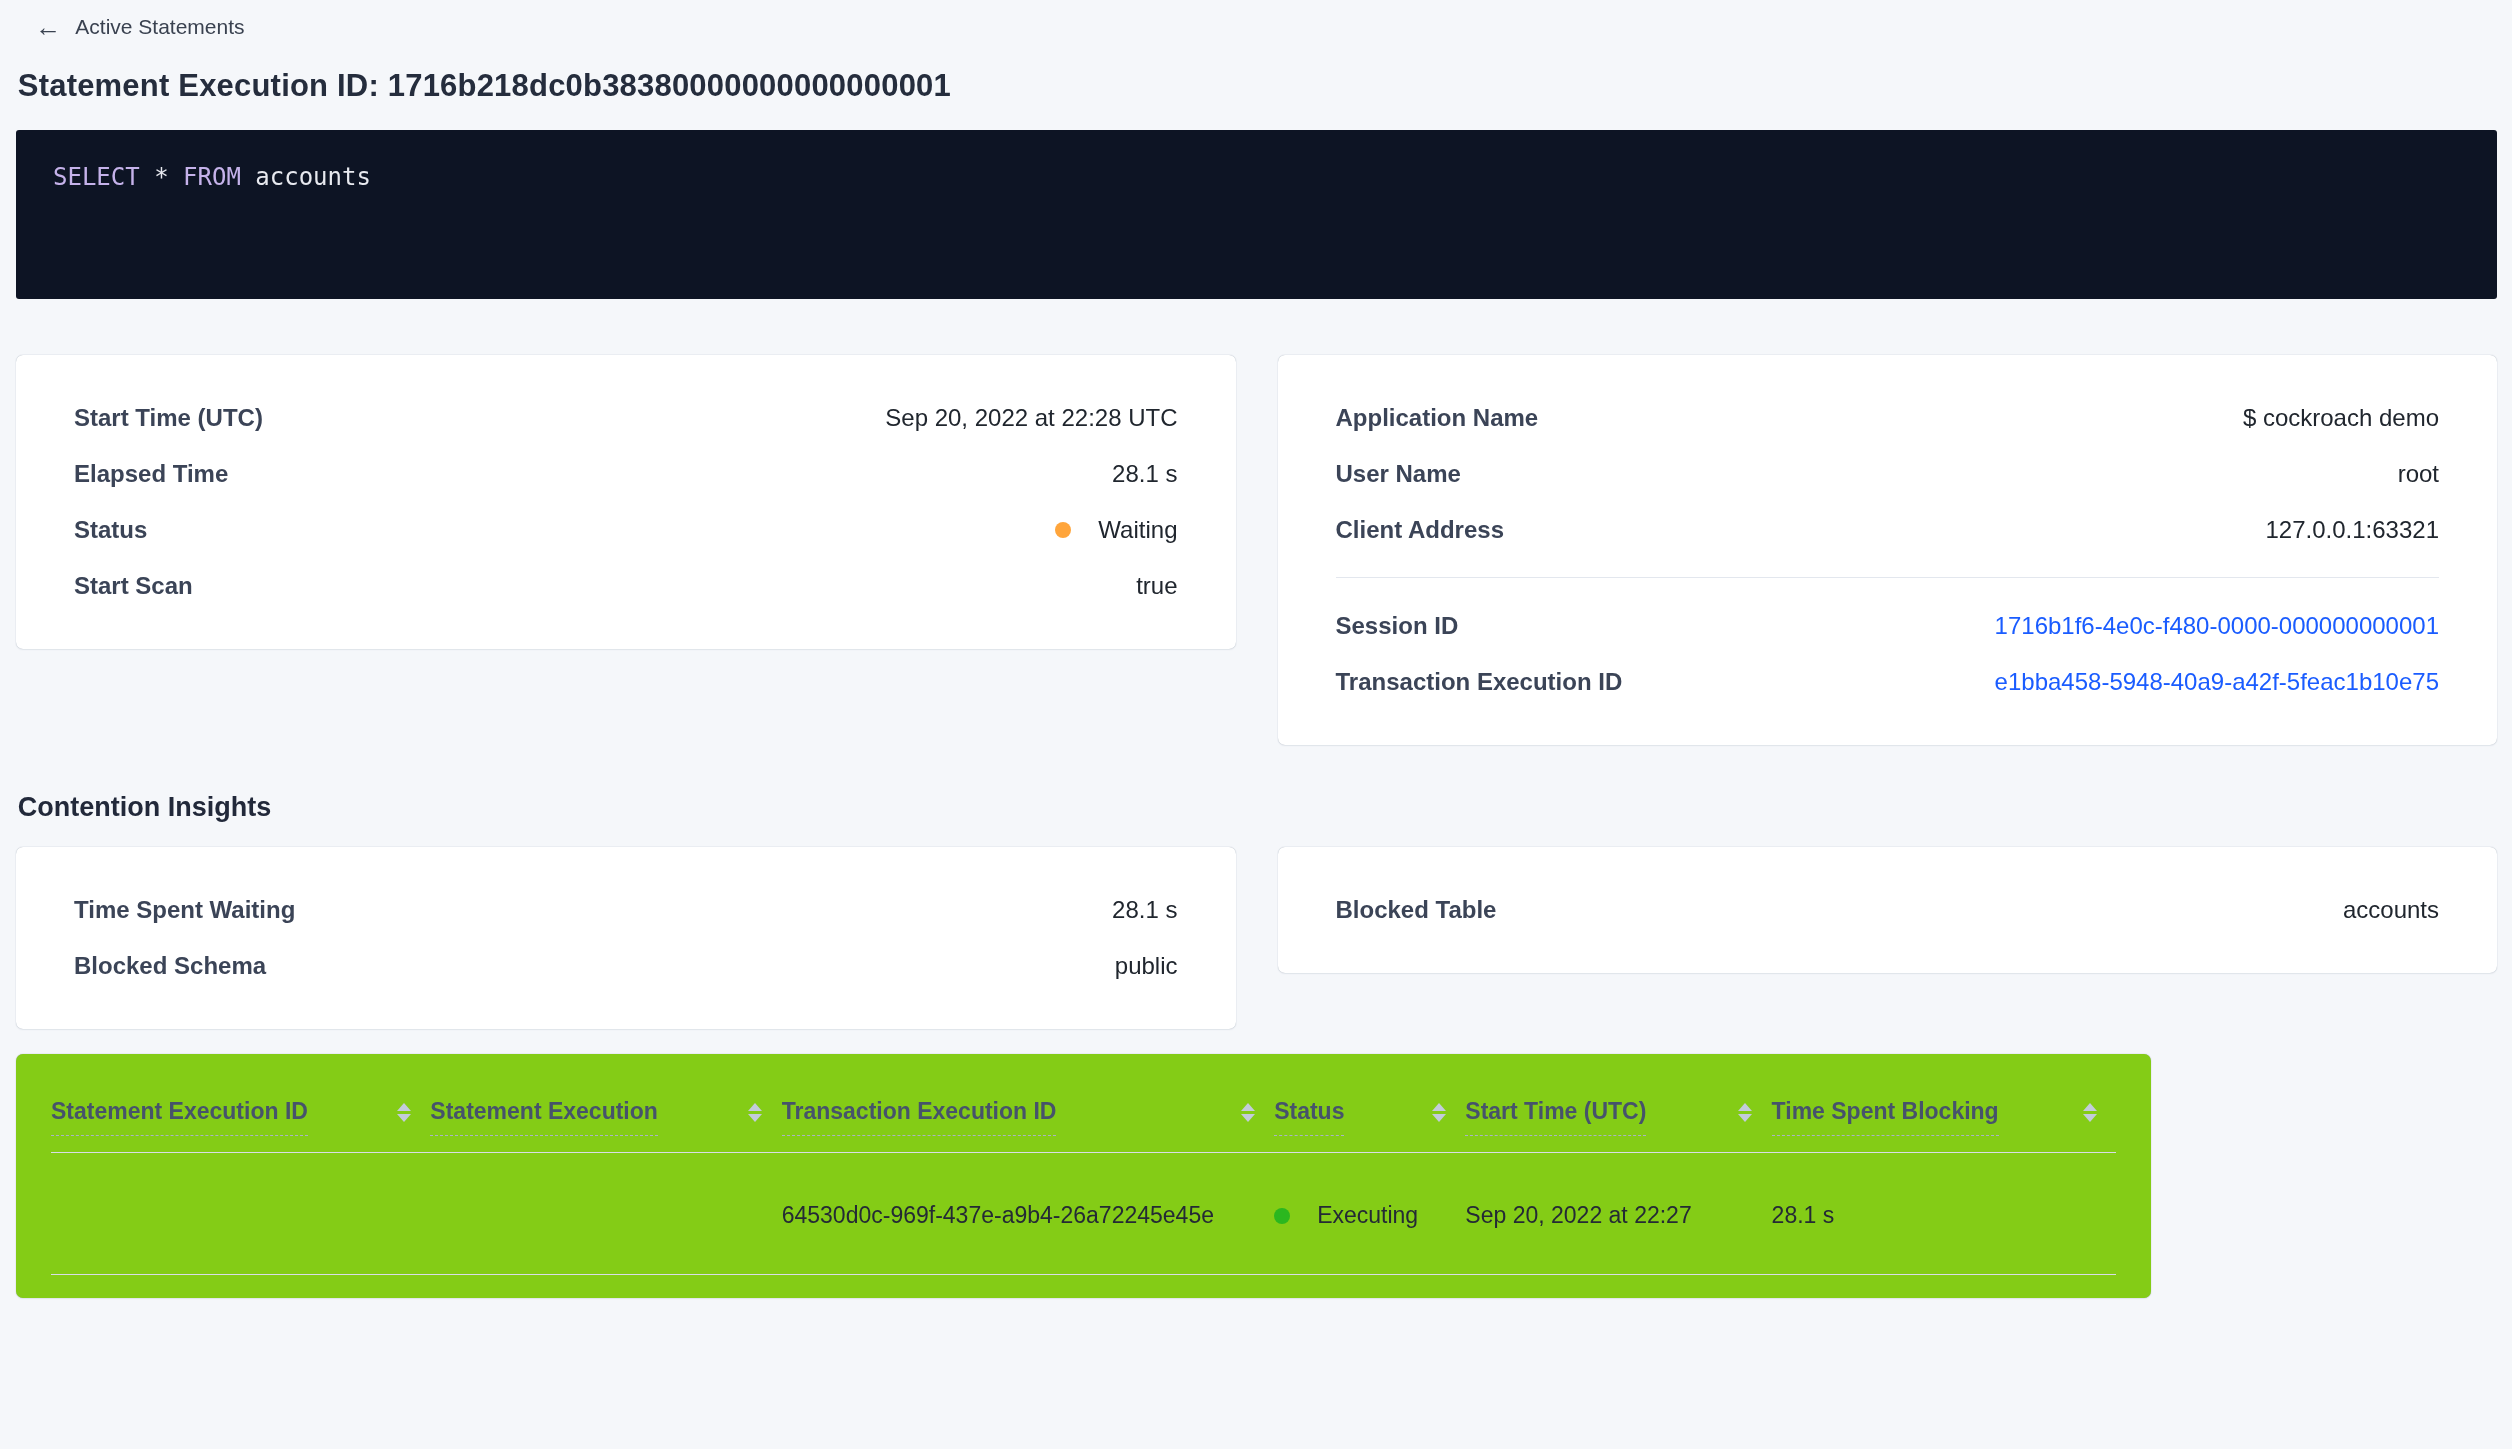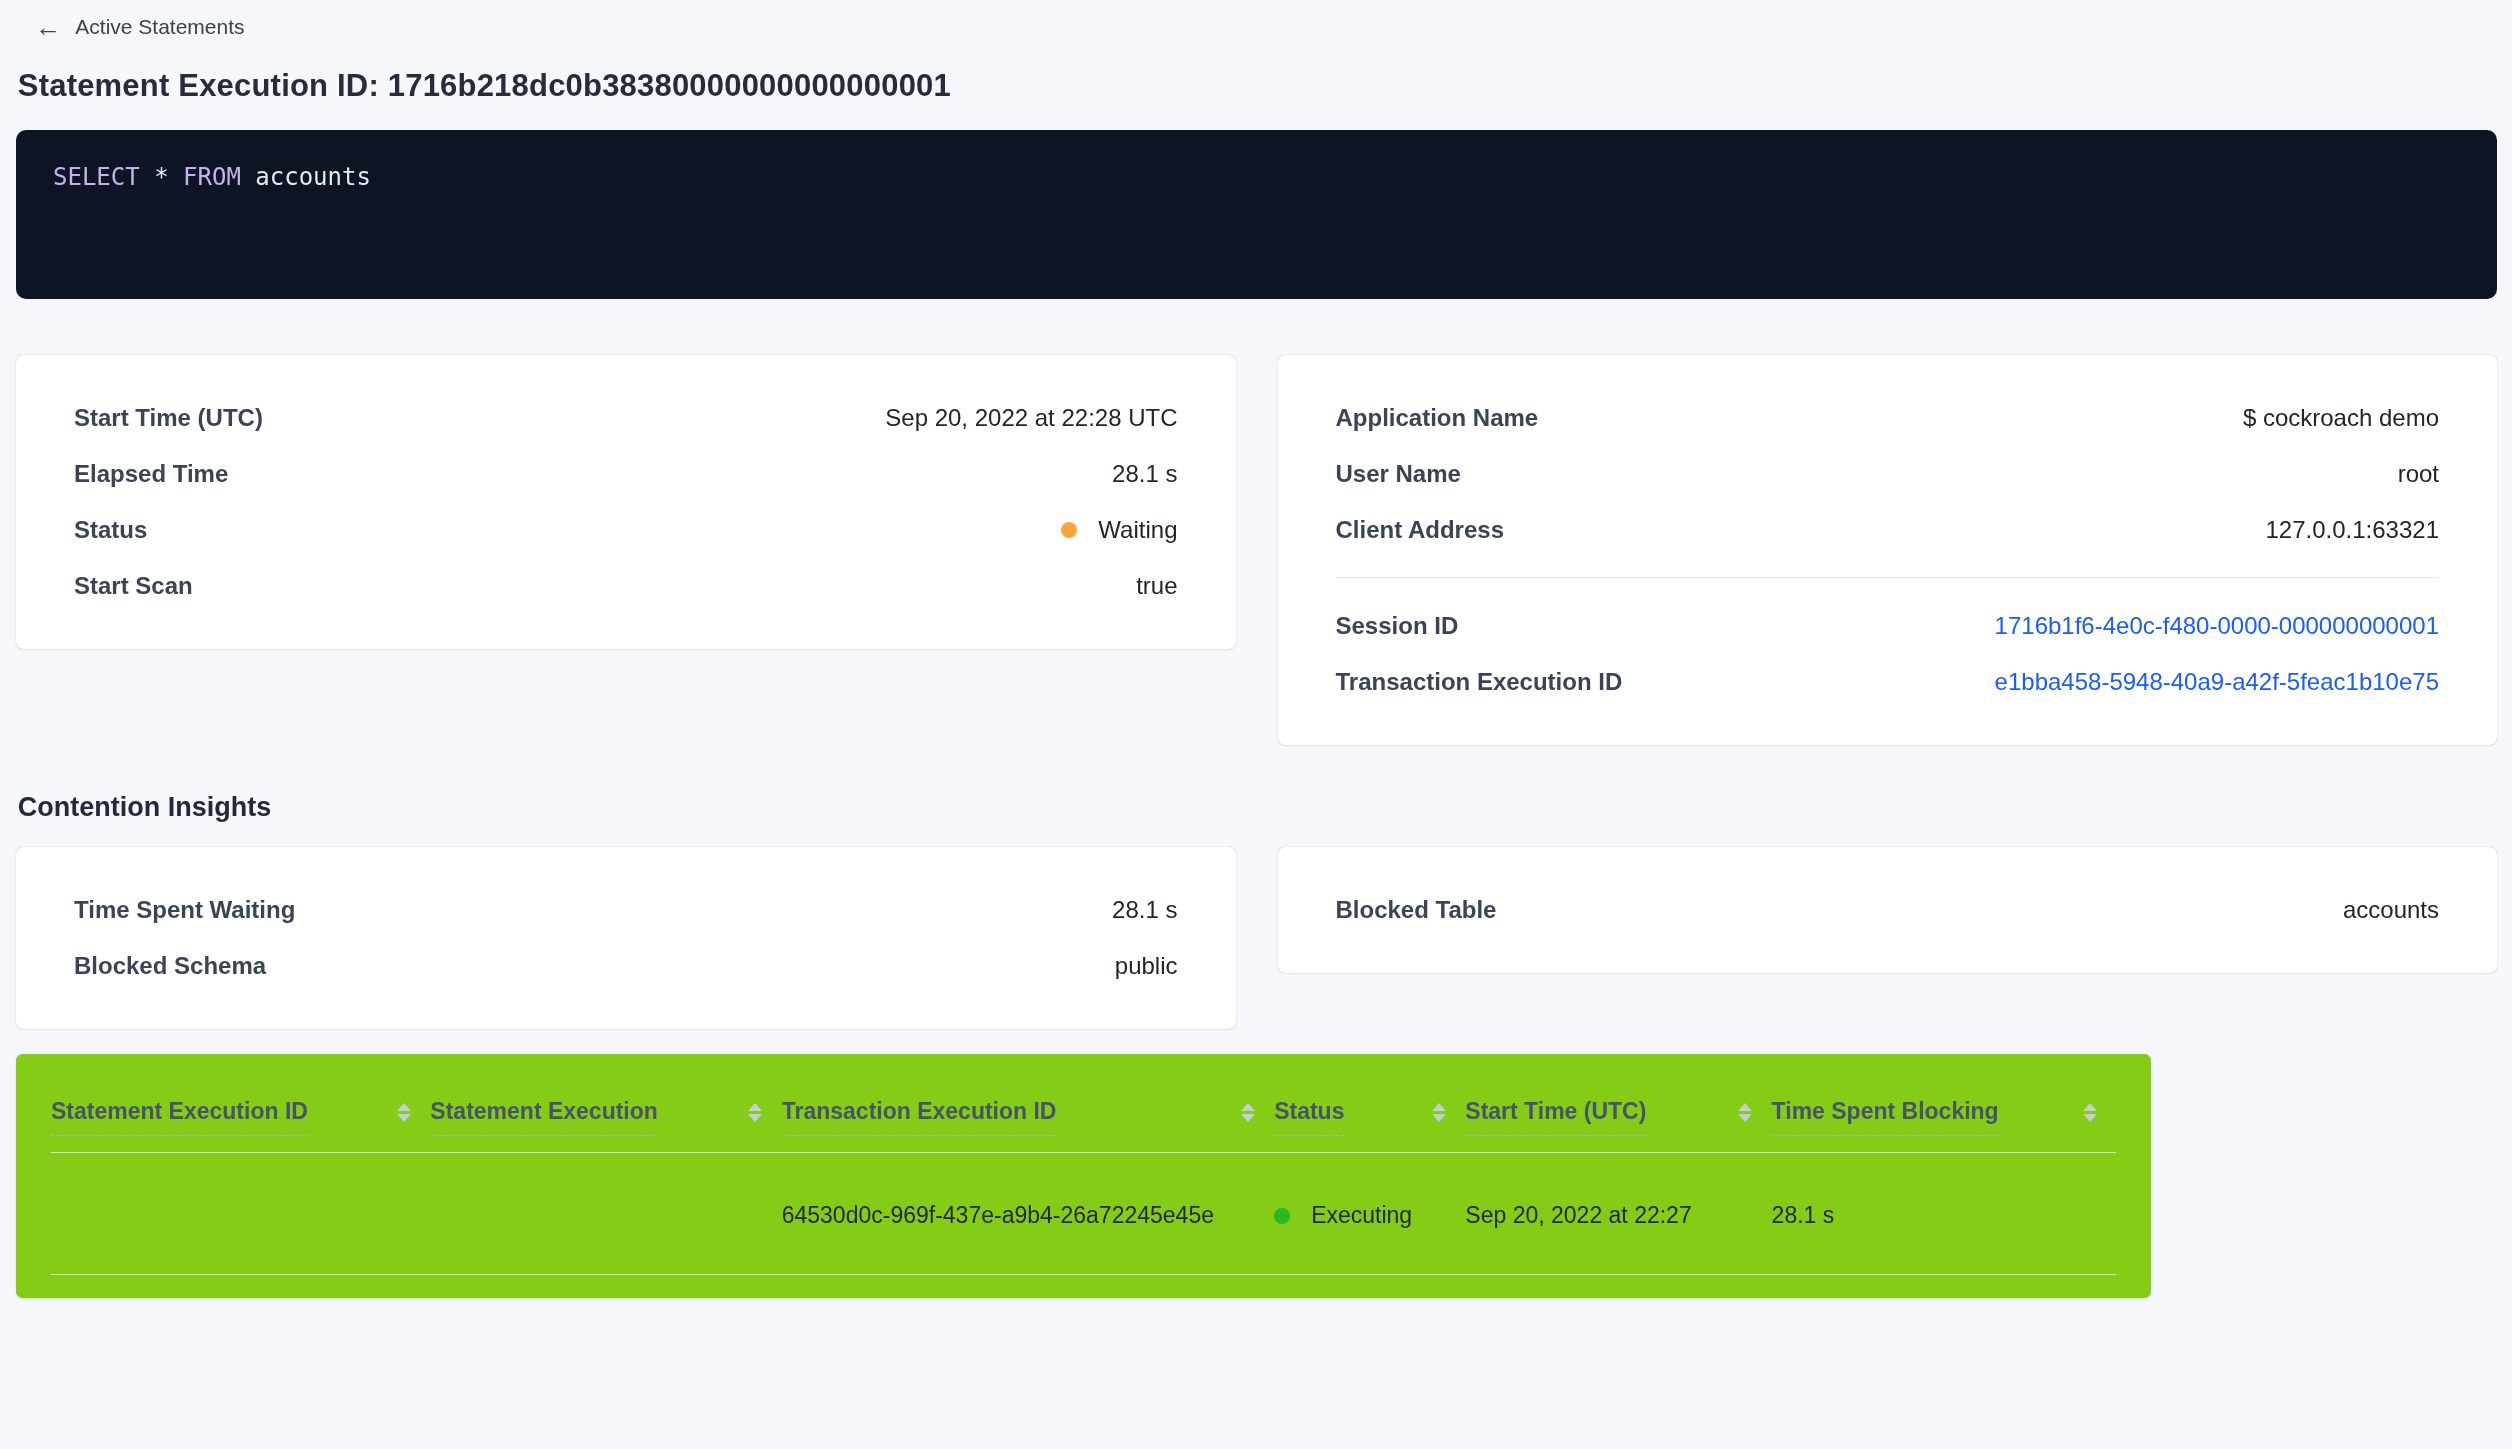--- a/index.html
+++ b/index.html
@@ -15,42 +15,42 @@
   
   .topbar { display: flex; align-items: center; gap: 14px; margin: 1.8px 0 0 19.3px; cursor: pointer; }
   .back-arrow { font-size: 26px; color: #3a4250; line-height: 1; }
   .back-label { font-size: 21px; color: #3a4250; }
 
   .page-title { margin: 28px 0 0 1.8px; font-size: 31px; font-weight: 700; color: #252d3d; letter-spacing: 0.2px; }
 
   
   .sql-box {
     margin-top: 26px; height: 169px; box-sizing: border-box;
-    background: var(--sql-bg, #0d1424); border-radius: 10px;
+    background: var(--sql-bg, #0d1424); border-radius: 3px;
     padding: 32px 37px;
     font-family: "DejaVu Sans Mono", monospace; font-size: 24px; line-height: 1.3;
     white-space: pre;
   }
   .sql-keyword { color: var(--sql-keyword, #c5b2ea); }
   .sql-plain { color: var(--sql-plain, #e7e9ef); }
 
   
   .cards-row { display: flex; gap: 42px; margin-top: 56px; align-items: flex-start; }
   .card {
     background: #ffffff; border-radius: 7px; flex: 1; box-sizing: border-box;
     box-shadow: 0 0 0.9px rgba(67,90,111,0.47), 0 0.9px 1.8px rgba(67,90,111,0.08);
     padding: 35px 58px;
   }
   .kv-row { display: flex; justify-content: space-between; align-items: center; padding: 14px 0; }
   .kv-label { font-weight: 700; font-size: 24px; color: #3b4457; }
   .kv-value { font-size: 24px; color: #20262e; text-align: right; }
   .kv-link { font-size: 24px; color: var(--link-blue, #1a5cff); text-decoration: none; cursor: pointer; }
   .card-divider { border: none; border-top: 0.9px solid #e3e7ee; margin: 19.3px 0; }
 
-  .status-inline { display: inline-flex; align-items: center; gap: 21px; }
+  .status-inline { display: inline-flex; align-items: center; gap: 27px; }
   .dot { width: 16px; height: 16px; border-radius: 50%; display: inline-block; }
   .dot-waiting { background: var(--status-waiting, #ffa53b); }
   .dot-executing { background: var(--status-executing, #2bb71f); }
 
   .section-heading { margin: 47px 0 0 1.8px; font-size: 27px; font-weight: 700; color: #22293a; }
   .cards-row.tight { margin-top: 24.6px; }
   .table-heading { margin: 47px 0 0 1.8px; font-size: 27px; font-weight: 700; color: #1d222b; }
 
   
   .table-card {

